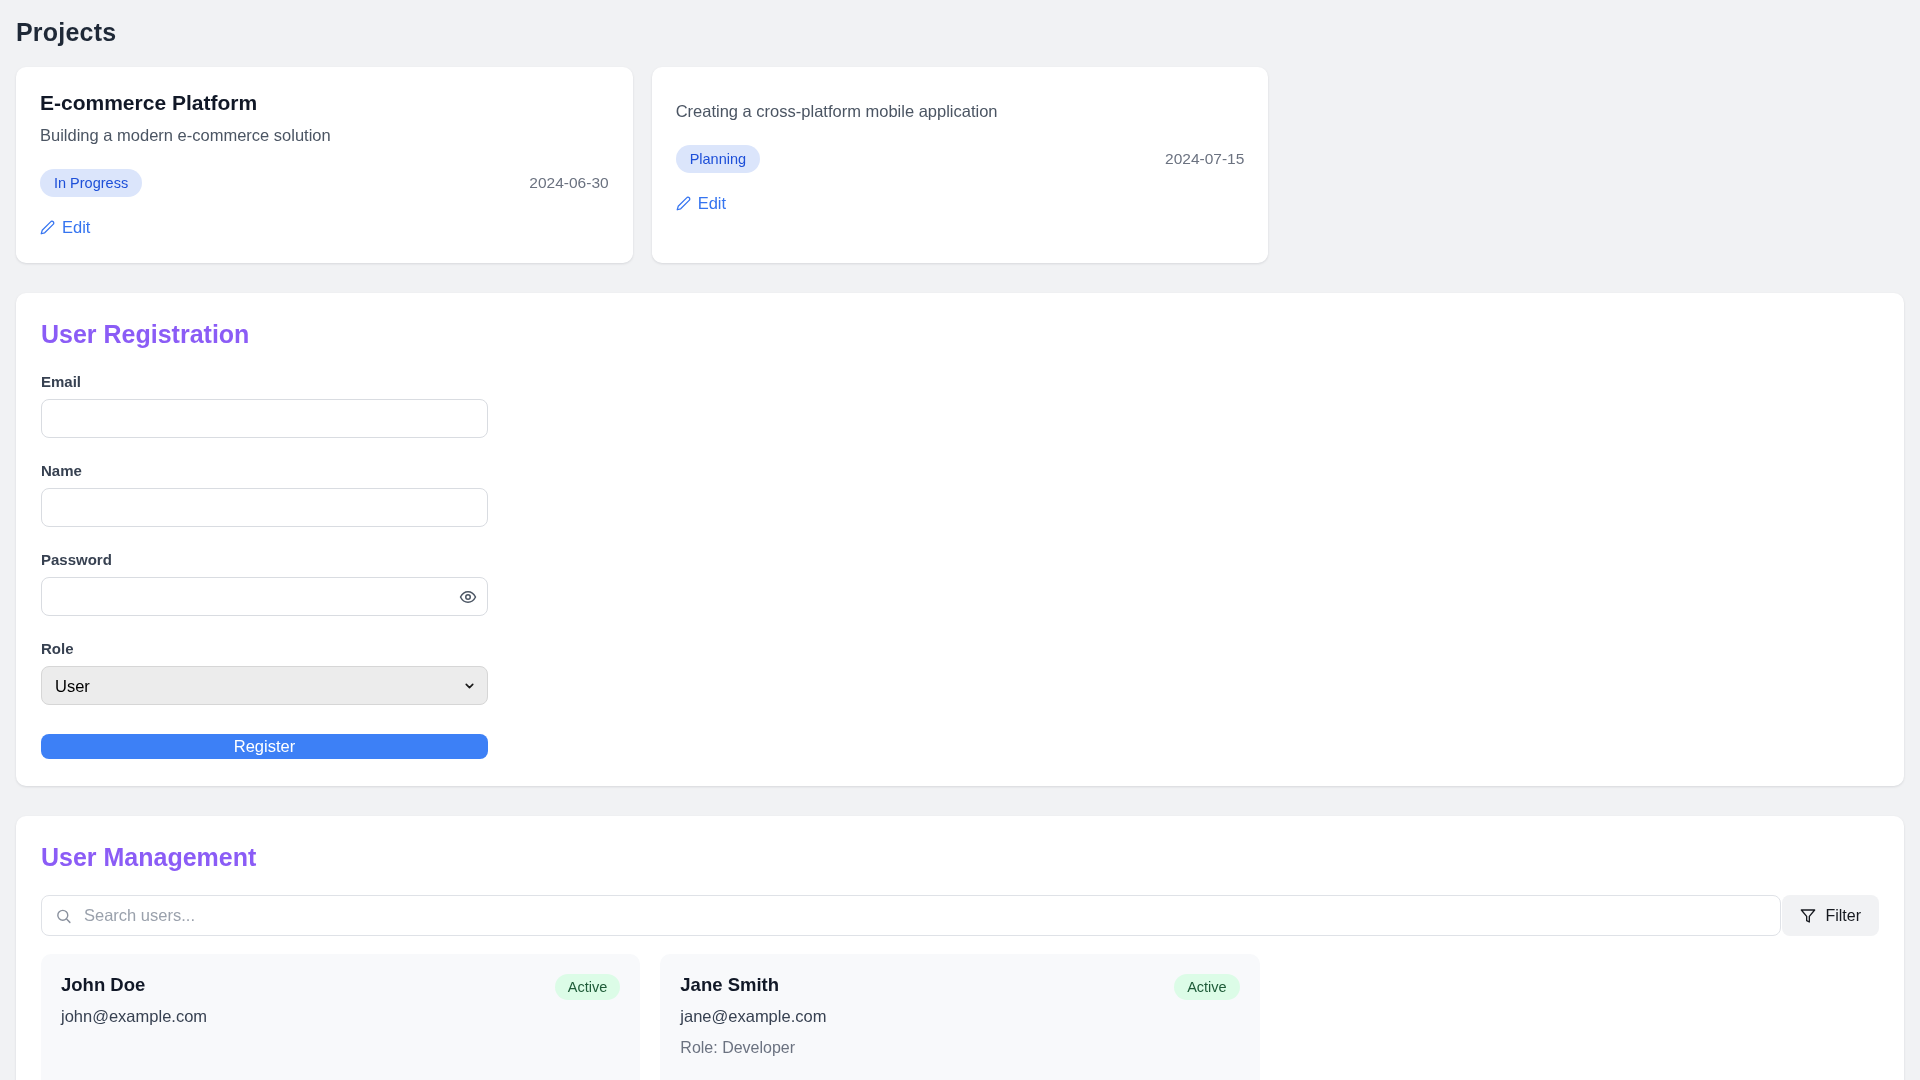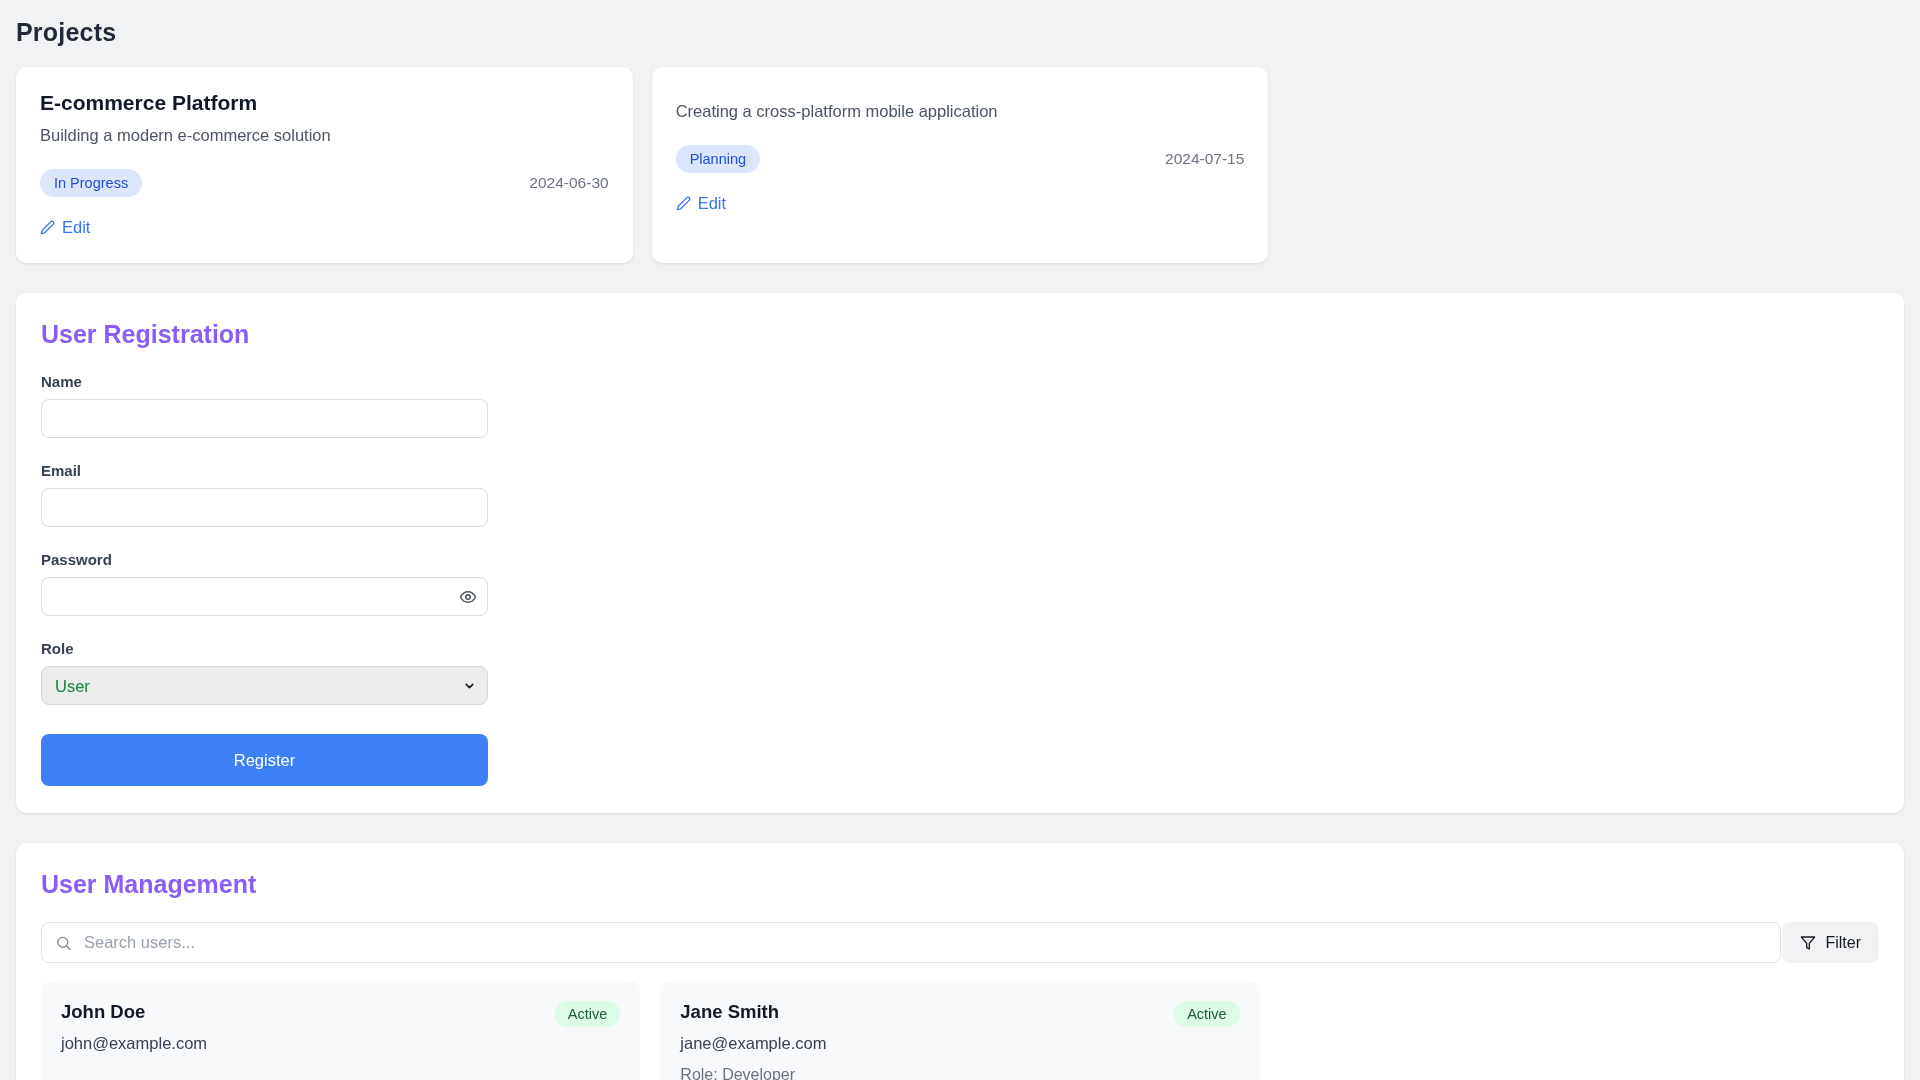--- a/index.html
+++ b/index.html
@@ -104,36 +104,36 @@
     width: 100%;
     height: 39px;
     appearance: none;
     -webkit-appearance: none;
     background: #ececec;
     border: 1px solid #d6d6d6;
     border-radius: 8px;
     padding: 0 34px 0 13px;
     font-size: 16.5px;
     font-family: inherit;
-    color: #15803d;
+    color: #000000;
     cursor: pointer;
   }
   .select-chevron {
     position: absolute;
     right: 12px;
     top: 50%;
     transform: translateY(-50%);
     pointer-events: none;
     color: #1a1a1a;
     display: flex;
   }
   .register-btn {
     margin-top: 5px;
     width: 447px;
-    height: 52px;
+    height: 25px;
     background: #3d80f6;
     color: #ffffff;
     border: none;
     border-radius: 8px;
     font-size: 16.5px;
     font-family: inherit;
     cursor: pointer;
   }
 
   
@@ -246,27 +246,27 @@
     </div>
 
   </div>
 
   <section class="card section-card">
     <h2 class="section-title">User Registration</h2>
 
     <form class="reg-form">
 
       <div class="form-group">
+        <label class="field-label">Email</label>
+        <input class="text-input" type="email" style="">
+      </div>
+
+      <div class="form-group">
         <label class="field-label">Name</label>
         <input class="text-input" type="text" style="">
-      </div>
-
-      <div class="form-group">
-        <label class="field-label">Email</label>
-        <input class="text-input" type="email" style="">
       </div>
 
       <div class="form-group">
         <label class="field-label">Password</label>
         <div class="pw-wrap">
           <input class="text-input" type="password" style="">
           <button type="button" class="eye-btn">
             <span style="display:flex;">
               <svg width="18" height="18" viewBox="0 0 24 24" fill="none" stroke="currentColor" stroke-width="2" stroke-linecap="round" stroke-linejoin="round">
                   <path d="M2 12s3.5-7 10-7 10 7 10 7-3.5 7-10 7-10-7-10-7Z"></path>

